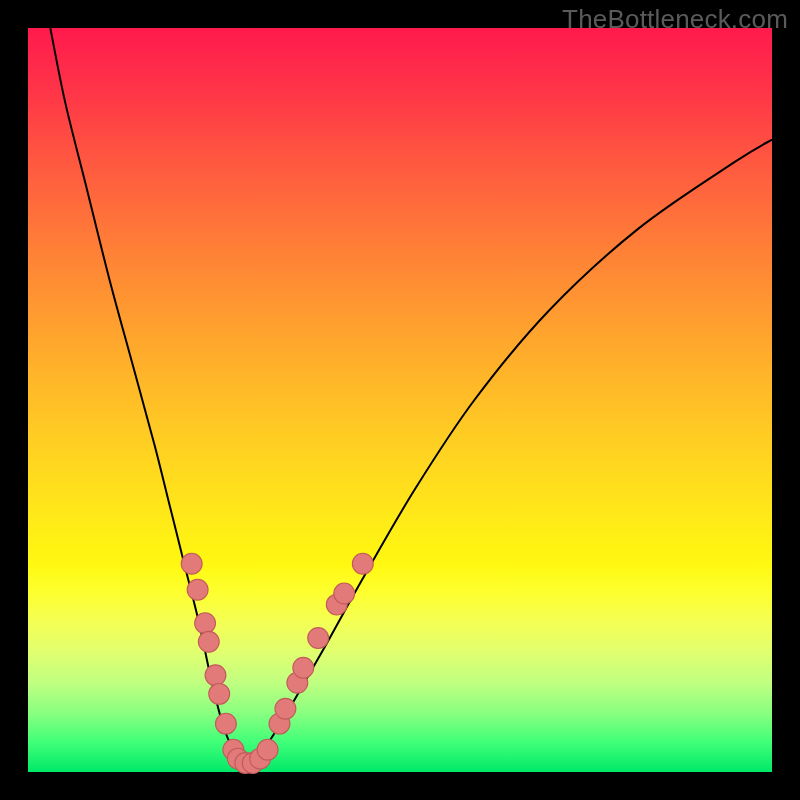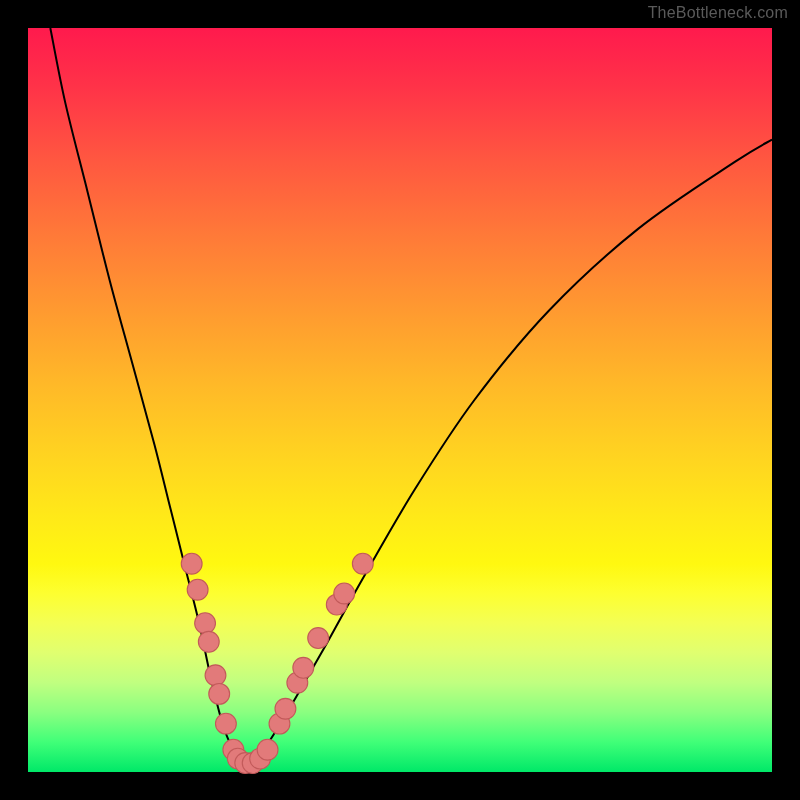--- a/index.html
+++ b/index.html
@@ -40,21 +40,21 @@
       #c0ff80 88%,
       #8aff80 92%,
       #40ff78 96%,
       #00e868 100%);
   }
   .watermark {
     position: absolute;
     top: 4px;
     right: 12px;
     color: #5a5a5a;
-    font-size: 16px;
+    font-size: 26px;
     font-weight: 400;
     letter-spacing: 0.2px;
     user-select: none;
   }
   svg.curve {
     position: absolute;
     left: 0; top: 0;
     width: 744px; height: 744px;
     overflow: visible;
   }

